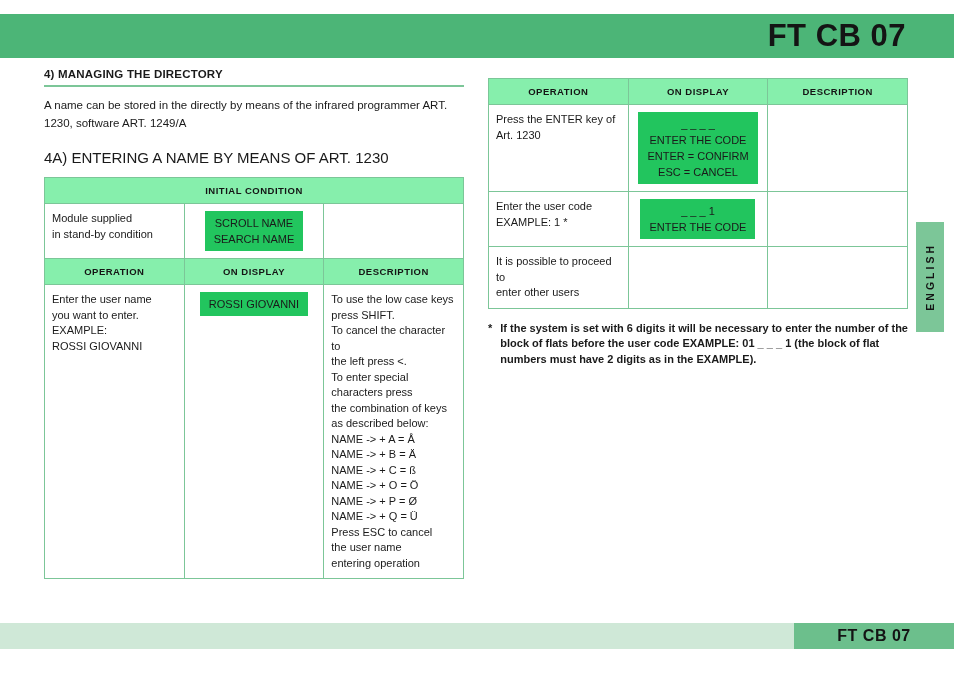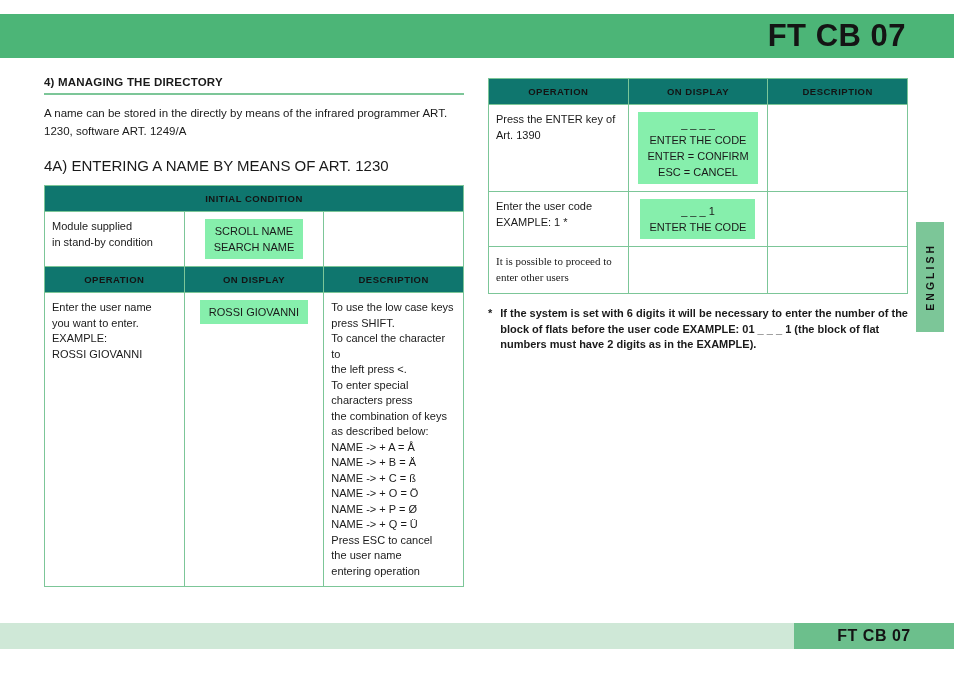--- a/index.html
+++ b/index.html
@@ -23,21 +23,21 @@
     position: absolute; right: 48px; top: 18px;
     font-size: 31px; font-weight: bold;
     letter-spacing: 0.5px;
     color: #141414;
     line-height: 36px;
     white-space: nowrap;
   }
 
   
   .col-left {
-    position: absolute; left: 44px; top: 76px; width: 420px;
+    position: absolute; left: 44px; top: 68px; width: 420px;
   }
   .col-right {
     position: absolute; left: 488px; top: 78px; width: 420px;
   }
 
   
   .section-title {
     font-size: 11.5px; font-weight: bold;
     letter-spacing: 0.2px;
     margin: 0 0 5px 0;
@@ -59,50 +59,50 @@
     border-collapse: collapse;
     table-layout: fixed;
     font-size: 11px;
   }
   table.doc td, table.doc th {
     border: 1px solid #7cc698;
     vertical-align: top;
     padding: 7px 7px;
   }
   th.band {
-    background: #0f766e;
+    background: #86efac;
     color: #141414;
     font-size: 9.5px;
     font-weight: bold;
     letter-spacing: 0.5px;
     text-align: center;
     padding: 5px 4px;
     border: 1px solid #7cc698;
   }
   td.op   { width: 140px; line-height: 15.5px; }
   td.disp { width: 128px; text-align: center; padding-top: 7px; }
   td.desc { line-height: 15.5px; }
 
   .chip {
     display: inline-block;
-    background: #86efac;
+    background: #22c55e;
     padding: 4px 9px;
     line-height: 16px;
     text-align: center;
     white-space: pre-line;
     font-size: 11px;
   }
 
   .tall { height: 255px; }
   .h-r1 { height: 52px; }
   .h-r2 { height: 52px; }
   .h-a  { height: 70px; }
   .h-b  { height: 47px; padding-left: 20px; }
   .h-c  { height: 57px; }
-  .h-d  { height: 47px; font-family: Liberation Serif, serif; }
+  .h-d  { height: 47px; }
 
   
   .footnote {
     margin-top: 12px;
     font-size: 11px;
     font-weight: bold;
     line-height: 15.5px;
     display: flex;
     gap: 8px;
   }
@@ -215,21 +215,21 @@
   <div class="col-right">
     <table class="doc">
       <tbody>
           <tr>
         <th class="band">OPERATION</th>
         <th class="band">ON DISPLAY</th>
         <th class="band">DESCRIPTION</th>
       </tr>
       <tr class="h-a">
         <td class="op" style="white-space:pre-line">Press the ENTER key of
-Art. 1390</td>
+Art. 1230</td>
         <td class="disp">
           <span class="chip">_ _ _ _
 ENTER THE CODE
 ENTER = CONFIRM
 ESC = CANCEL</span>
         </td>
         <td class="desc"></td>
       </tr>
       <tr class="h-b">
         <td class="op" style="white-space:pre-line">Enter the user code

